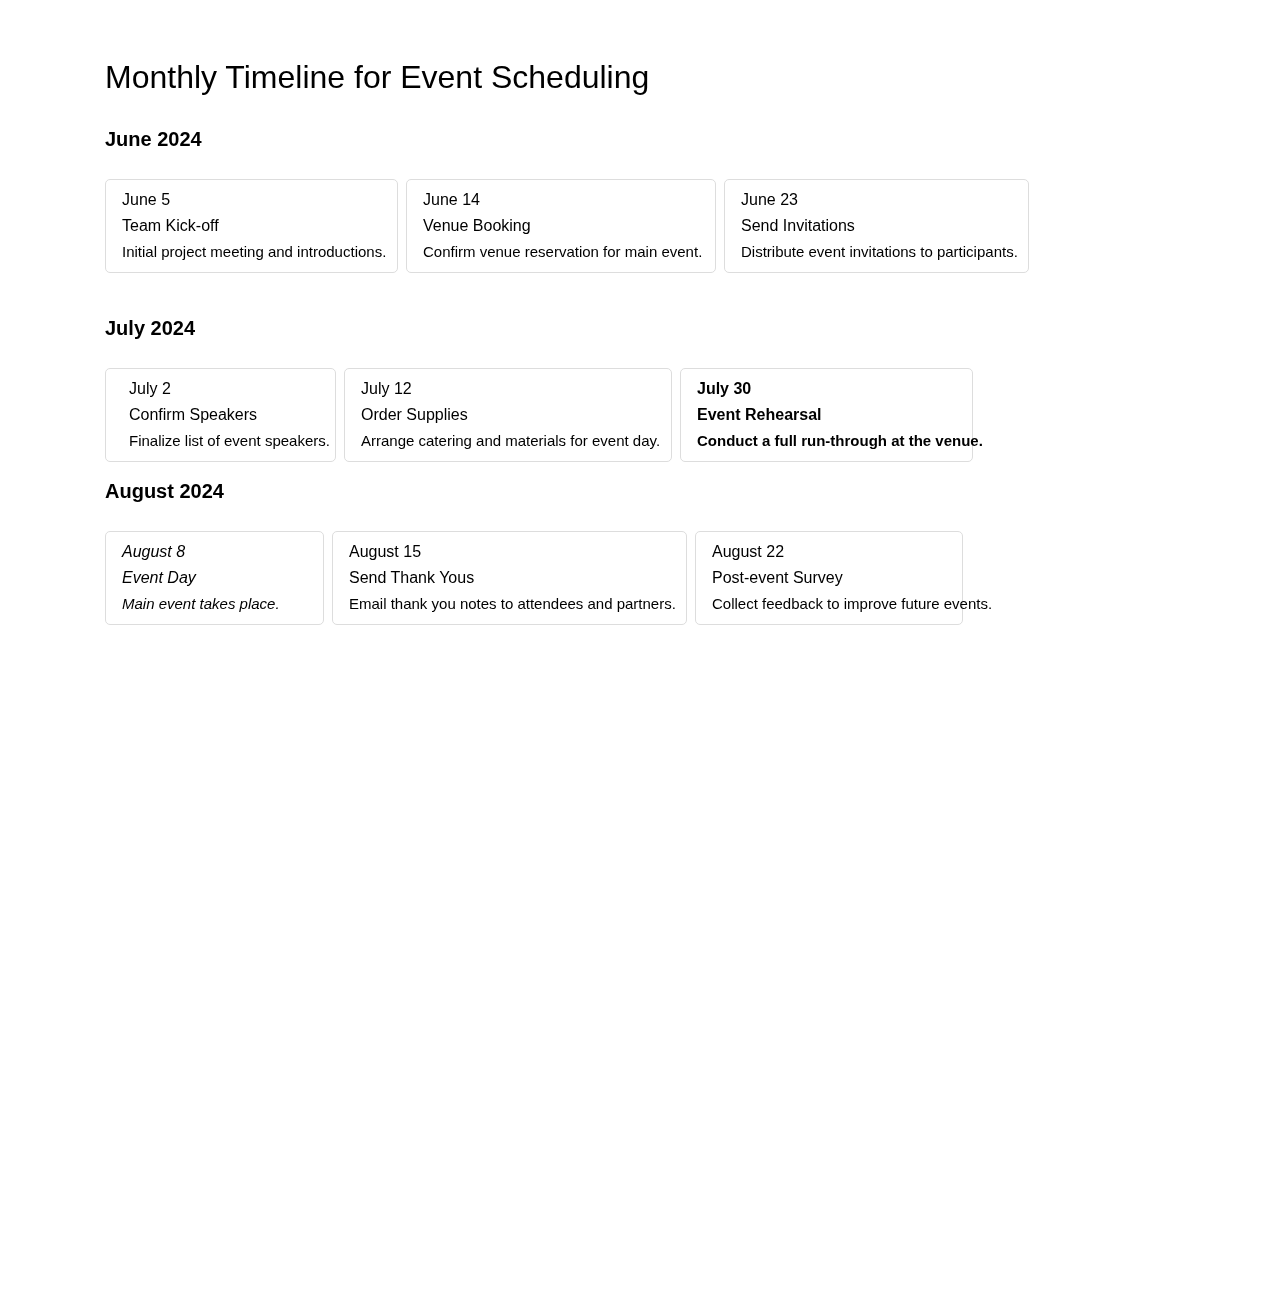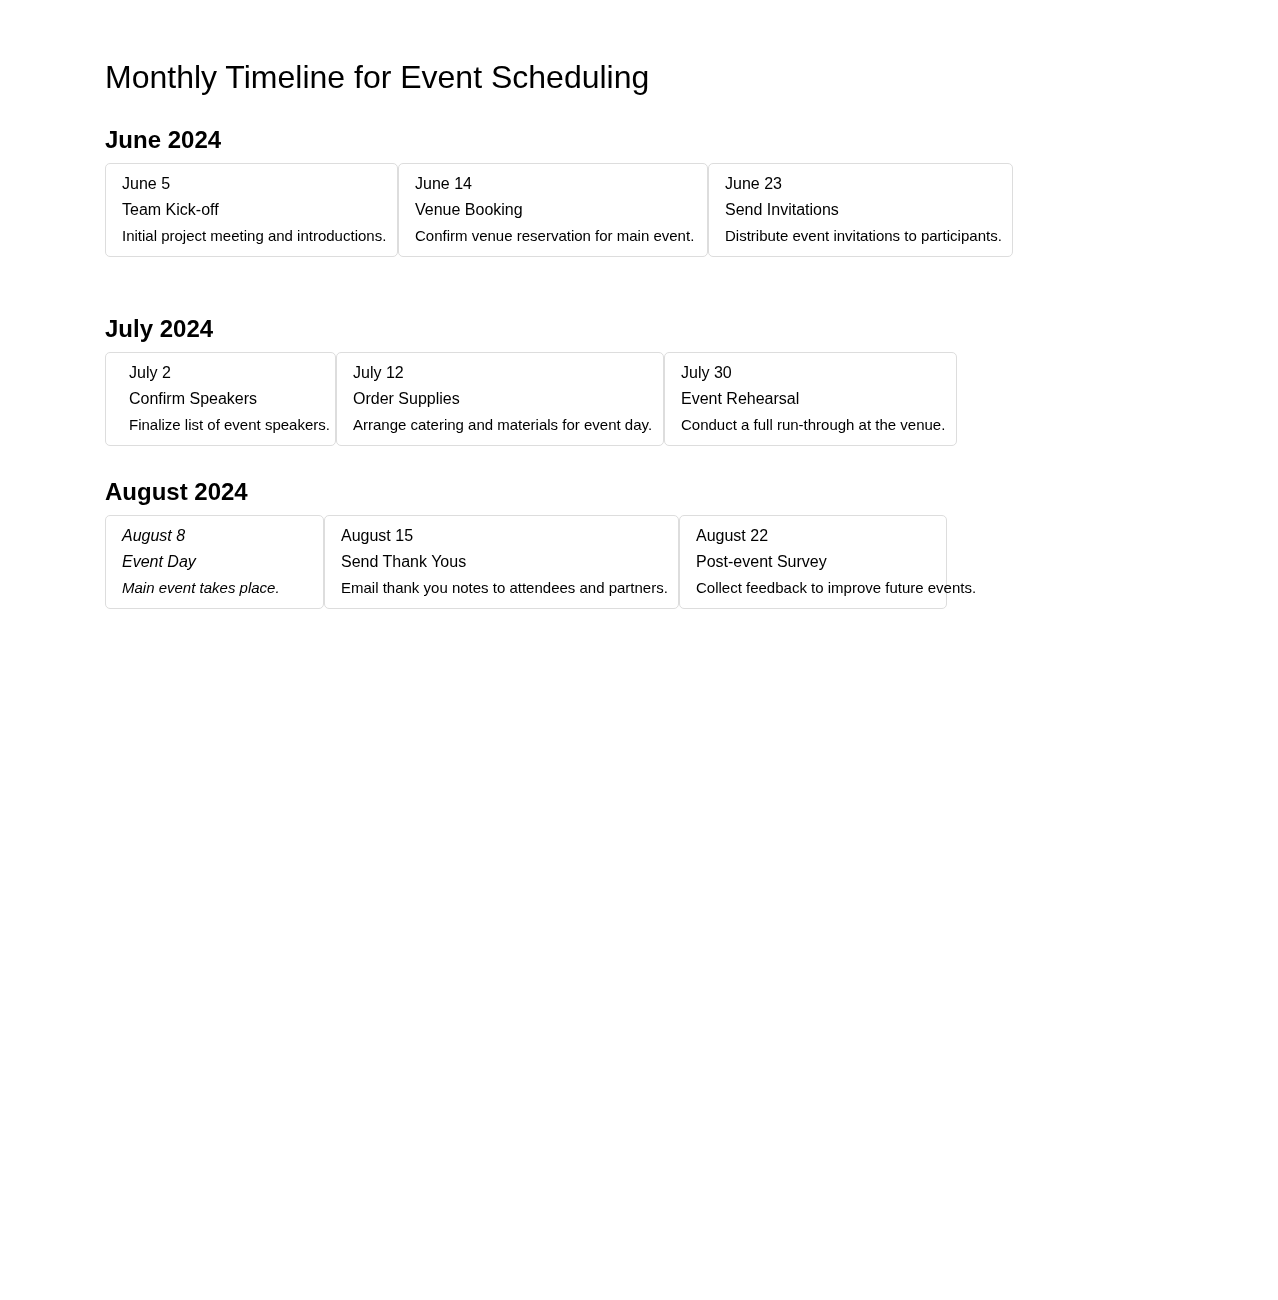--- a/index.html
+++ b/index.html
@@ -12,25 +12,25 @@
     .page { position: absolute; left: 105px; top: 0; }
     h1 {
       font-size: 32px; font-weight: normal; margin: 0;
       position: absolute; top: 59px; left: 0; white-space: nowrap;
       line-height: 37px;
     }
     .month {
       position: absolute; left: 0;
     }
     .month h2 {
-      font-size: 24px; font-weight: bold; margin: 0;
+      font-size: 20px; font-weight: bold; margin: 0;
       line-height: 23px; white-space: nowrap;
     }
     .cards {
-      display: flex; gap: 0; margin-top: 12px; align-items: flex-end;
+      display: flex; gap: 8px; margin-top: 28px; align-items: flex-end;
     }
     .card {
       box-sizing: border-box;
       height: 94px;
       border: 1px solid #dddddd;
       border-radius: 5px;
       padding: 10px 16px 0 16px;
       white-space: nowrap;
       background: #fff;
     }
@@ -71,21 +71,21 @@
       <div class="card" style="width:231px;padding-left:23px;">
         <div class="date">July 2</div>
         <div class="title">Confirm Speakers</div>
         <div class="desc">Finalize list of event speakers.</div>
       </div>
       <div class="card" style="width:328px;">
         <div class="date">July 12</div>
         <div class="title">Order Supplies</div>
         <div class="desc">Arrange catering and materials for event day.</div>
       </div>
-      <div class="card" style="width:293px;">
+      <div class="card" style="width:293px;font-weight:bold;">
         <div class="date">July 30</div>
         <div class="title">Event Rehearsal</div>
         <div class="desc">Conduct a full run-through at the venue.</div>
       </div>
     </div>
   </section>
 
   <section class="month" style="top:480px;">
     <h2>August 2024</h2>
     <div class="cards">

